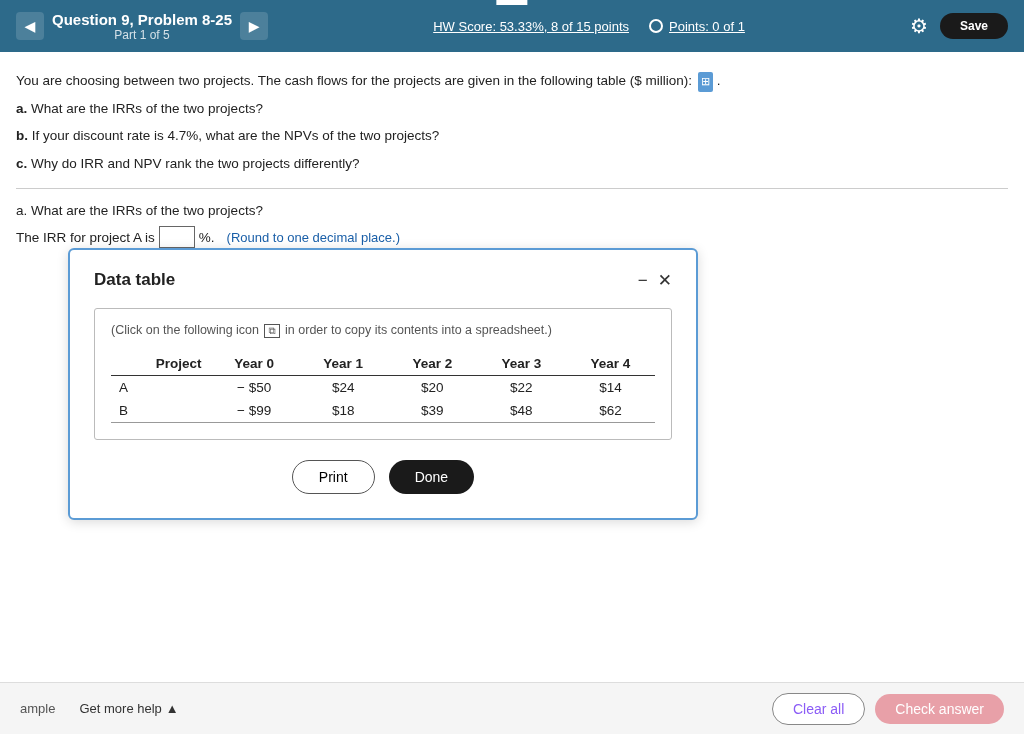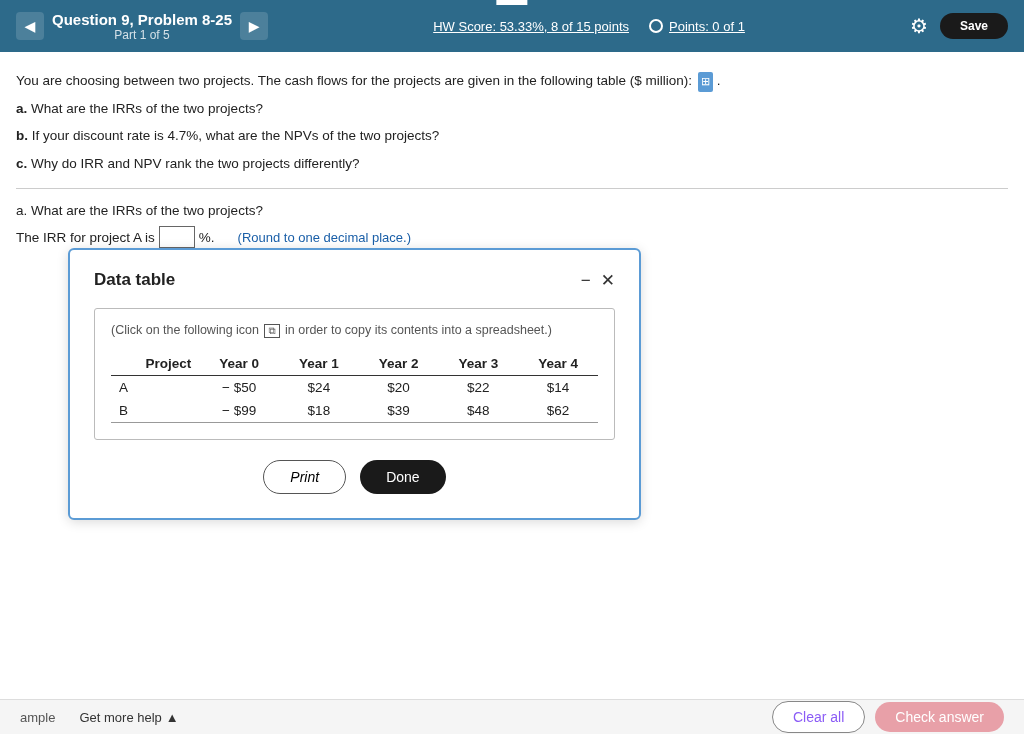--- a/index.html
+++ b/index.html
@@ -129,30 +129,30 @@
     .irr-input {
       width: 36px;
       height: 22px;
       border: 1px solid #666;
       padding: 2px 4px;
       font-size: 13px;
     }
     .round-note {
       color: #1a5fa8;
       font-size: 13px;
-      margin-left: 19px;
+      margin-left: 8px;
       text-align: right;
     }
 
     
     .modal-overlay {
       position: absolute;
       top: 248px;
       left: 68px;
-      width: 573px;
+      width: 630px;
       background: #fff;
       border: 2px solid #5b9bd5;
       border-radius: 6px;
       padding: 20px 24px 24px 24px;
       box-shadow: 0 2px 12px rgba(0,0,0,0.15);
     }
     .modal-header {
       display: flex;
       justify-content: space-between;
       align-items: center;
@@ -217,39 +217,38 @@
       justify-content: center;
       gap: 14px;
     }
     .print-btn {
       background: #fff;
       border: 1px solid #555;
       border-radius: 20px;
       padding: 8px 26px;
       font-size: 14px;
       cursor: pointer;
-      font-style: italic;
     }
     .done-btn {
       background: #1a1a1a;
       color: #fff;
       border: none;
       border-radius: 20px;
       padding: 8px 26px;
       font-size: 14px;
       cursor: pointer;
     }
 
     
     .footer {
       position: absolute;
       bottom: 0;
       left: 0;
       right: 0;
-      height: 35px;
+      height: 52px;
       background: #f5f5f5;
       border-top: 1px solid #ddd;
       display: flex;
       align-items: center;
       justify-content: space-between;
       padding: 0 20px;
     }
     .footer-left {
       display: flex;
       gap: 24px;

